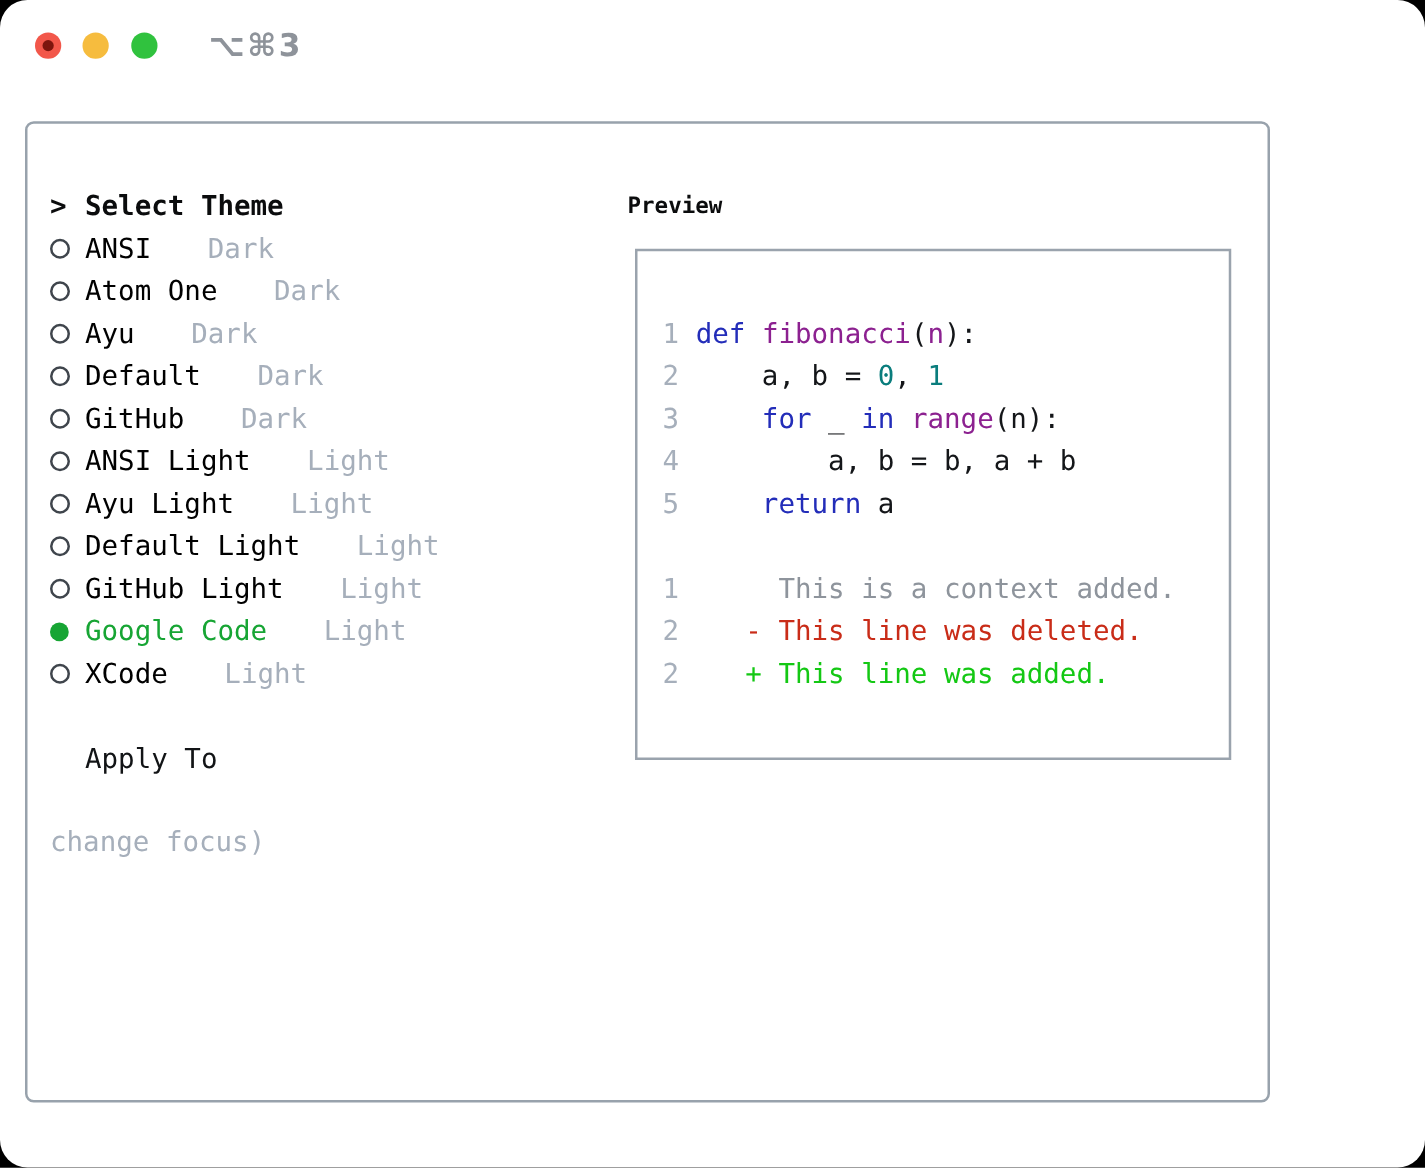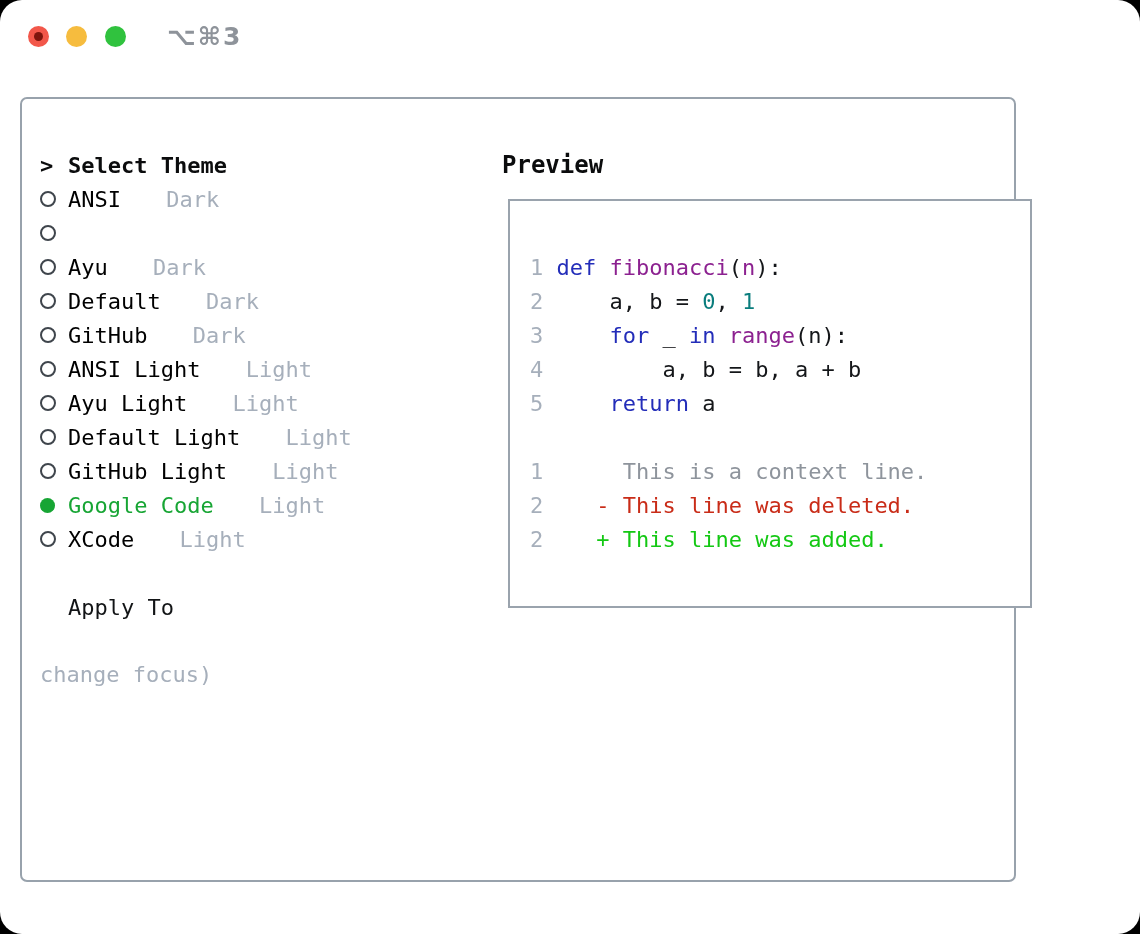--- a/index.html
+++ b/index.html
@@ -32,24 +32,24 @@
   .dot{width:15px;height:15px;border-radius:50%;background:#17a534;display:block;}
   .cursor{color:#0b0c0d;font-weight:bold;font-size:22px;}
   .heading{color:#0b0c0d;font-weight:bold;}
   .item-name{color:#000000;}
   .item-variant{color:#a6afbb;margin-left:32px;}
   .sel .item-name{color:#17a534;}
   .apply-label{color:#121416;}
   .sel-green{color:#17a534;}
   .hint{height:34px;line-height:34px;font-size:22px;color:#a6afbb;white-space:pre;}
   
-  .preview-heading{position:absolute;left:480px;top:49px;height:34px;line-height:34px;font-size:24px;font-weight:bold;color:#0b0c0d;}
+  .preview-heading{position:absolute;left:480px;top:49px;height:34px;line-height:34px;font-size:18px;font-weight:bold;color:#0b0c0d;}
   .preview-box{
     position:absolute;left:486px;top:100px;width:473px;height:405px;
-    border:2px solid #9aa3ad;background:#fff;padding-left:47px;
+    border:2px solid #9aa3ad;background:#fff;
   }
   .code-area{position:absolute;left:20px;top:50px;}
   .cl{height:34px;line-height:34px;font-size:22px;white-space:pre;}
   .tok-ln{color:#a6afbb;}
   .tok-kw{color:#232db9;}
   .tok-fn{color:#8c2190;}
   .tok-lit{color:#0a7d7d;}
   .tok-pln{color:#141619;}
   .tok-ctx{color:#8e949c;}
   .tok-del{color:#c92c18;}
@@ -72,21 +72,21 @@
   <div class="panel">
 
     <div class="left-col">
       <div class="row">
         <span class="marker"><span class="cursor">&gt;</span></span>
         <span class="heading">Select Theme</span>
       </div>
 
       <div id="theme-list">
           <div class="row"><span class="marker"><span class="ring"></span></span><span class="label"><span class="item-name">ANSI</span><span class="item-variant"> Dark</span></span></div>
-          <div class="row"><span class="marker"><span class="ring"></span></span></div>
+          <div class="row"><span class="marker"><span class="ring"></span></span><span class="label"><span class="item-name">Atom One</span><span class="item-variant"> Dark</span></span></div>
           <div class="row"><span class="marker"><span class="ring"></span></span><span class="label"><span class="item-name">Ayu</span><span class="item-variant"> Dark</span></span></div>
           <div class="row"><span class="marker"><span class="ring"></span></span><span class="label"><span class="item-name">Default</span><span class="item-variant"> Dark</span></span></div>
           <div class="row"><span class="marker"><span class="ring"></span></span><span class="label"><span class="item-name">GitHub</span><span class="item-variant"> Dark</span></span></div>
           <div class="row"><span class="marker"><span class="ring"></span></span><span class="label"><span class="item-name">ANSI Light</span><span class="item-variant"> Light</span></span></div>
           <div class="row"><span class="marker"><span class="ring"></span></span><span class="label"><span class="item-name">Ayu Light</span><span class="item-variant"> Light</span></span></div>
           <div class="row"><span class="marker"><span class="ring"></span></span><span class="label"><span class="item-name">Default Light</span><span class="item-variant"> Light</span></span></div>
           <div class="row"><span class="marker"><span class="ring"></span></span><span class="label"><span class="item-name">GitHub Light</span><span class="item-variant"> Light</span></span></div>
           <div class="row sel"><span class="marker"><span class="dot"></span></span><span class="label"><span class="item-name">Google Code</span><span class="item-variant"> Light</span></span></div>
           <div class="row"><span class="marker"><span class="ring"></span></span><span class="label"><span class="item-name">XCode</span><span class="item-variant"> Light</span></span></div>
         </div>
@@ -107,20 +107,20 @@
     <div class="preview-heading">Preview</div>
 
     <div class="preview-box">
       <div class="code-area" id="code-area">
           <div class="cl"><span class="tok-ln">1 </span><span class="tok-kw">def</span><span class="tok-pln"> </span><span class="tok-fn">fibonacci</span><span class="tok-pln">(</span><span class="tok-fn">n</span><span class="tok-pln">):</span></div>
           <div class="cl"><span class="tok-ln">2 </span><span class="tok-pln">    a, b = </span><span class="tok-lit">0</span><span class="tok-pln">, </span><span class="tok-lit">1</span></div>
           <div class="cl"><span class="tok-ln">3 </span><span class="tok-pln">    </span><span class="tok-kw">for</span><span class="tok-pln"> _ </span><span class="tok-kw">in</span><span class="tok-pln"> </span><span class="tok-fn">range</span><span class="tok-pln">(n):</span></div>
           <div class="cl"><span class="tok-ln">4 </span><span class="tok-pln">        a, b = b, a + b</span></div>
           <div class="cl"><span class="tok-ln">5 </span><span class="tok-pln">    </span><span class="tok-kw">return</span><span class="tok-pln"> a</span></div>
           <div class="cl"></div>
-          <div class="cl"><span class="tok-ln">1</span><span class="tok-ctx">      This is a context line.</span></div>
+          <div class="cl"><span class="tok-ln">1</span><span class="tok-ctx">      This is a context added.</span></div>
           <div class="cl"><span class="tok-ln">2</span><span class="tok-del">    - This line was deleted.</span></div>
           <div class="cl"><span class="tok-ln">2</span><span class="tok-add">    + This line was added.</span></div>
         </div>
     </div>
 
   </div>
 </div>
 
 </body></html>

